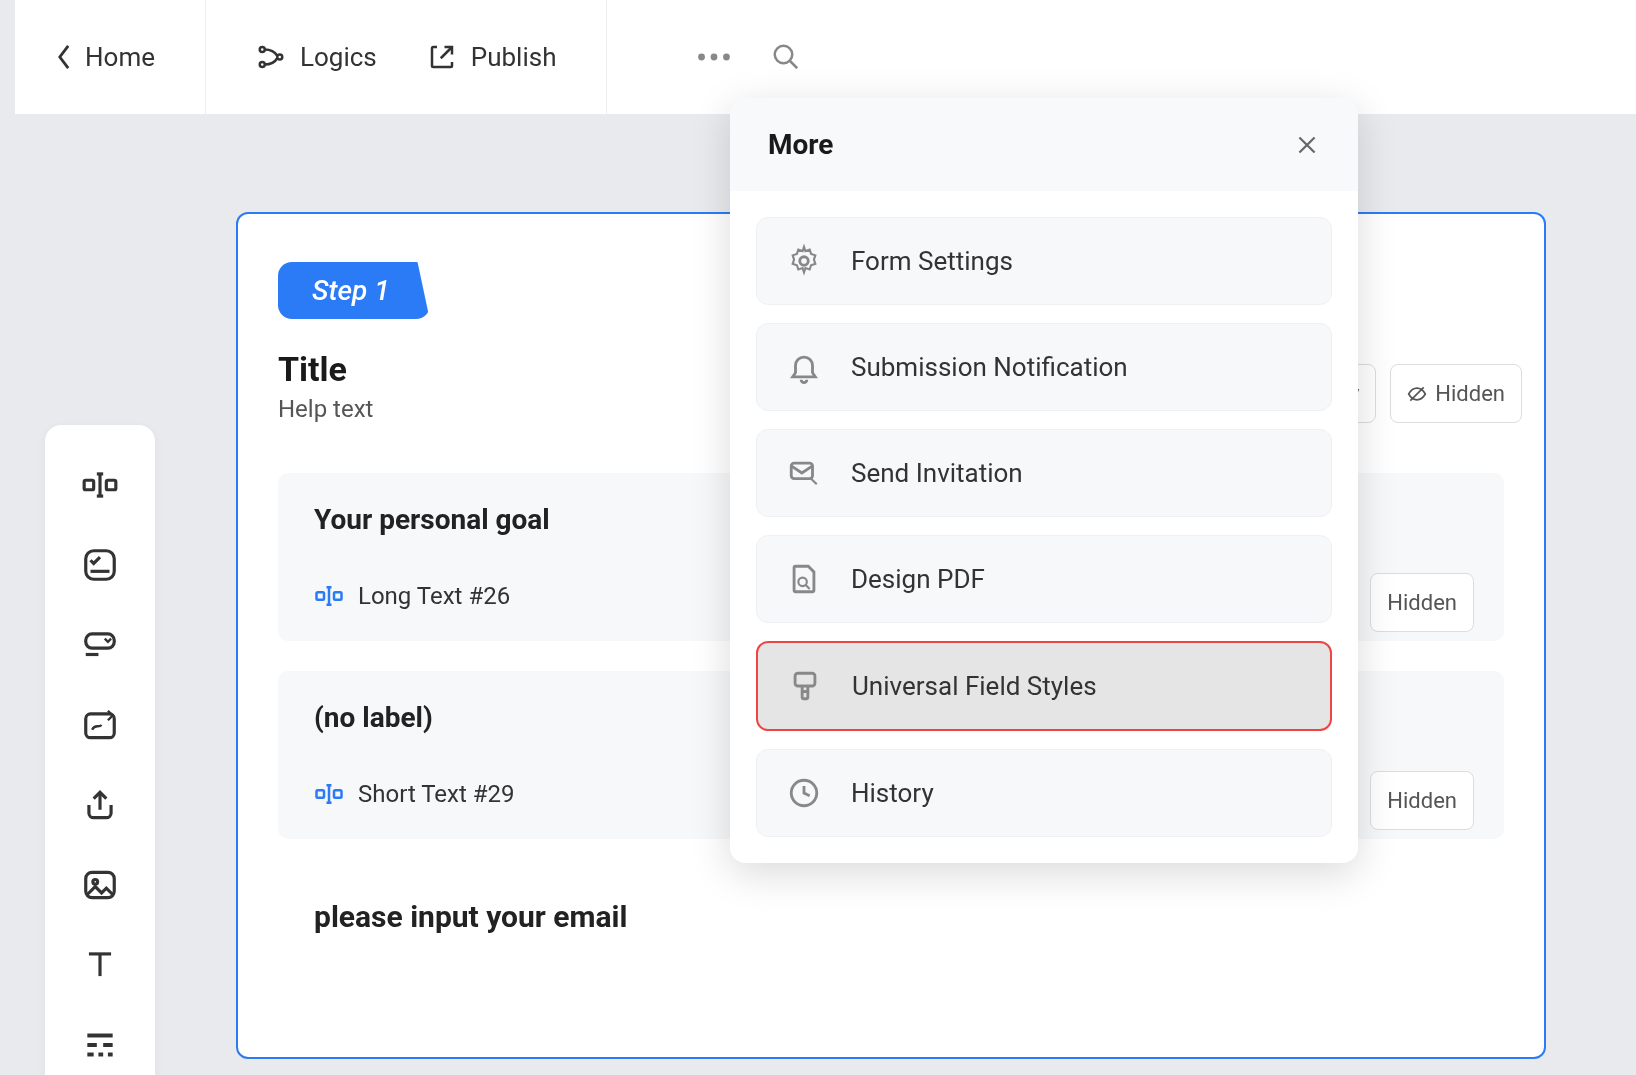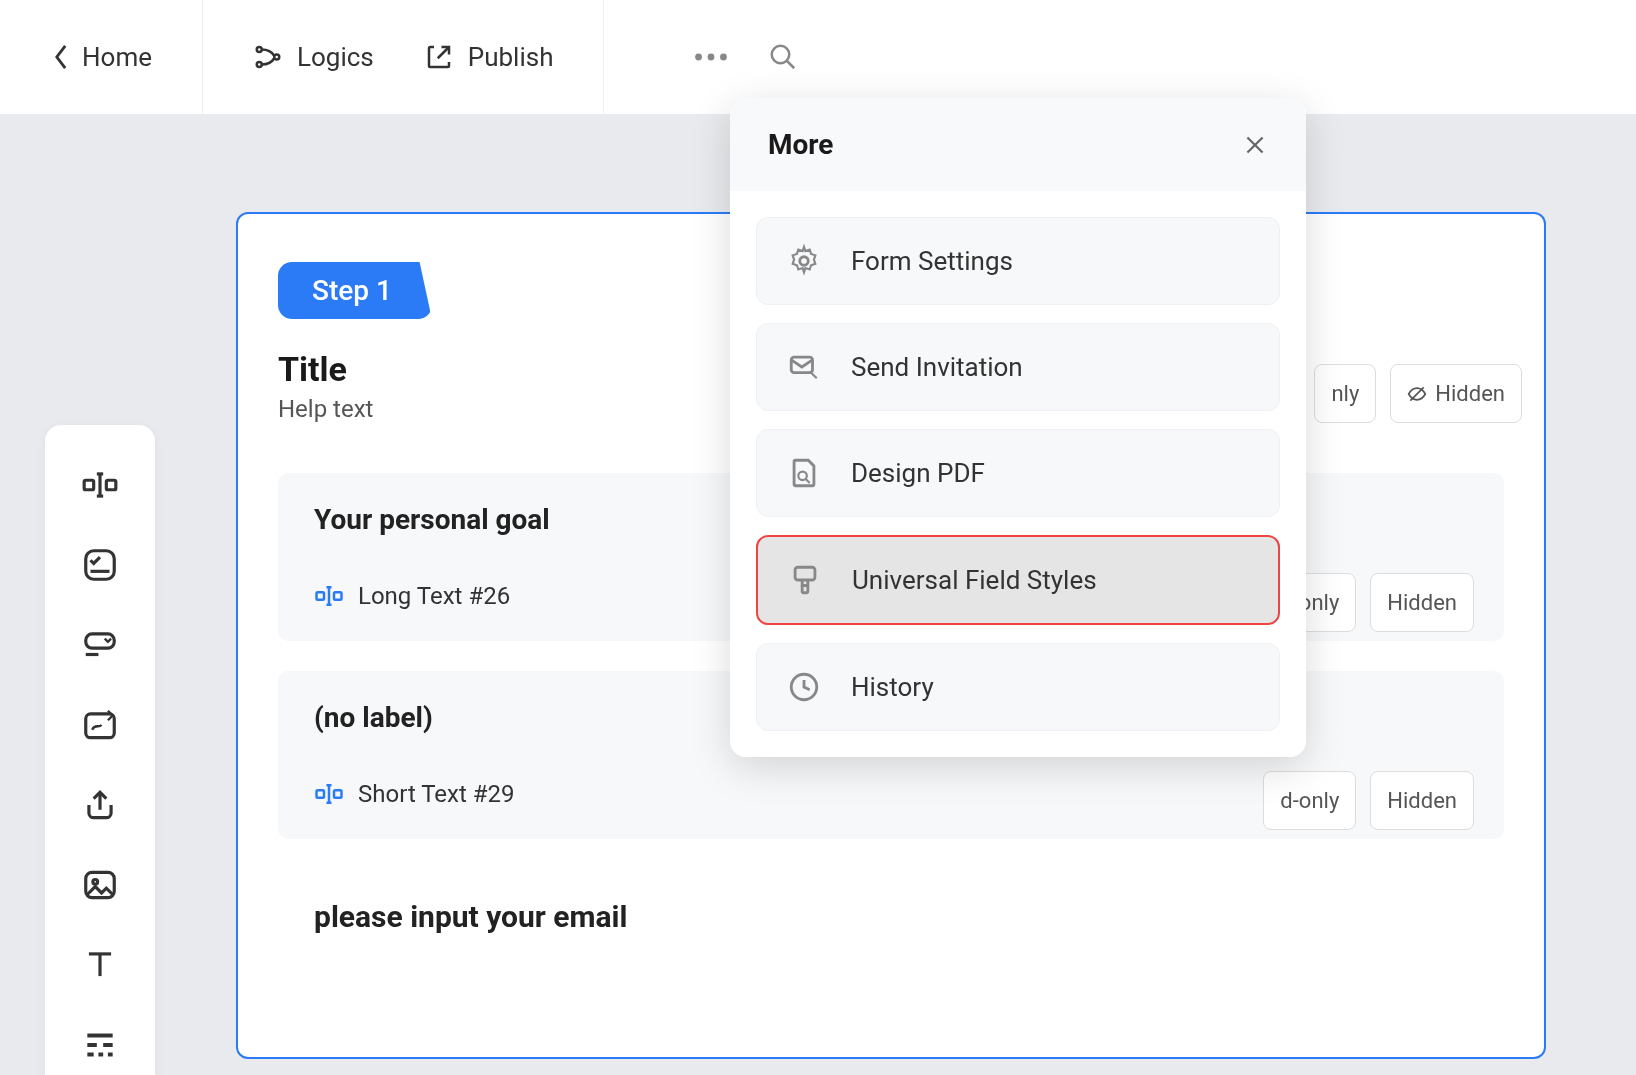--- a/index.html
+++ b/index.html
@@ -7,26 +7,26 @@
       font-family: -apple-system, BlinkMacSystemFont, "Segoe UI", Roboto, sans-serif;
       background: #e8eaed;
       overflow: hidden;
       width: 1636px;
       height: 1075px;
     }
     
     
     .topnav {
       position: absolute;
-      top: 0; left: 0; right: 0;
+      top: 0; left: 15px; right: 0;
       height: 115px;
       background: #fff;
       display: flex;
       align-items: center;
-      padding: 0 52px;
+      padding: 0 40px;
       gap: 50px;
       border-bottom: 1px solid #e8eaed;
     }
     .home-btn {
       display: flex;
       align-items: center;
       gap: 12px;
       font-size: 26px;
       color: #333;
       cursor: pointer;
@@ -101,20 +101,21 @@
       display: inline-block;
       background: #2b7bf6;
       color: #fff;
       font-size: 28px;
       font-weight: 500;
       padding: 12px 40px 12px 34px;
       border-radius: 14px;
       position: relative;
       clip-path: polygon(0 0, 92% 0, 100% 100%, 0 100%);
       margin-bottom: 30px;
+      font-style: italic;
     }
     
     .title {
       font-size: 34px;
       font-weight: 700;
       color: #1a1a1a;
       margin-bottom: 6px;
     }
     .help-text {
       font-size: 24px;
@@ -178,21 +179,21 @@
       font-size: 30px;
       font-weight: 700;
       color: #222;
     }
     
     
     .more-popup {
       position: absolute;
       left: 730px;
       top: 98px;
-      width: 576px;
+      width: 628px;
       background: #fff;
       border-radius: 16px;
       box-shadow: 0 10px 40px rgba(0,0,0,0.15);
       overflow: hidden;
     }
     .more-popup::before {
       content: "";
       position: absolute;
       top: -10px;
       left: 292px;
@@ -457,20 +458,29 @@
         <svg width="34" height="34" viewBox="0 0 24 24" fill="none" stroke="currentColor" stroke-width="2">
             <circle cx="12" cy="12" r="3"></circle>
             <path d="M12 2l1 3 3-1 1 3 3 1-1 3 1 3-3 1-1 3-3-1-1 3-1-3-3 1-1-3-3-1 1-3-1-3 3-1 1-3 3 1z" stroke-width="1.5"></path>
           </svg>
       </span>
       <span>Form Settings</span>
     </div>
     <div class="popup-item">
       <span class="popup-item-icon icon">
         <svg width="34" height="34" viewBox="0 0 24 24" fill="none" stroke="currentColor" stroke-width="2">
+            <path d="M18 16v-5a6 6 0 0 0-12 0v5l-2 3h16z"></path>
+            <path d="M10 21a2 2 0 0 0 4 0"></path>
+          </svg>
+      </span>
+      <span>Submission Notification</span>
+    </div>
+    <div class="popup-item">
+      <span class="popup-item-icon icon">
+        <svg width="34" height="34" viewBox="0 0 24 24" fill="none" stroke="currentColor" stroke-width="2">
             <rect x="3" y="5" width="15" height="11" rx="2"></rect>
             <path d="M3 7l7.5 5L18 7"></path>
             <path d="M17 16l4 4" stroke-width="1.5"></path>
           </svg>
       </span>
       <span>Send Invitation</span>
     </div>
     <div class="popup-item">
       <span class="popup-item-icon icon">
         <svg width="34" height="34" viewBox="0 0 24 24" fill="none" stroke="currentColor" stroke-width="2">

